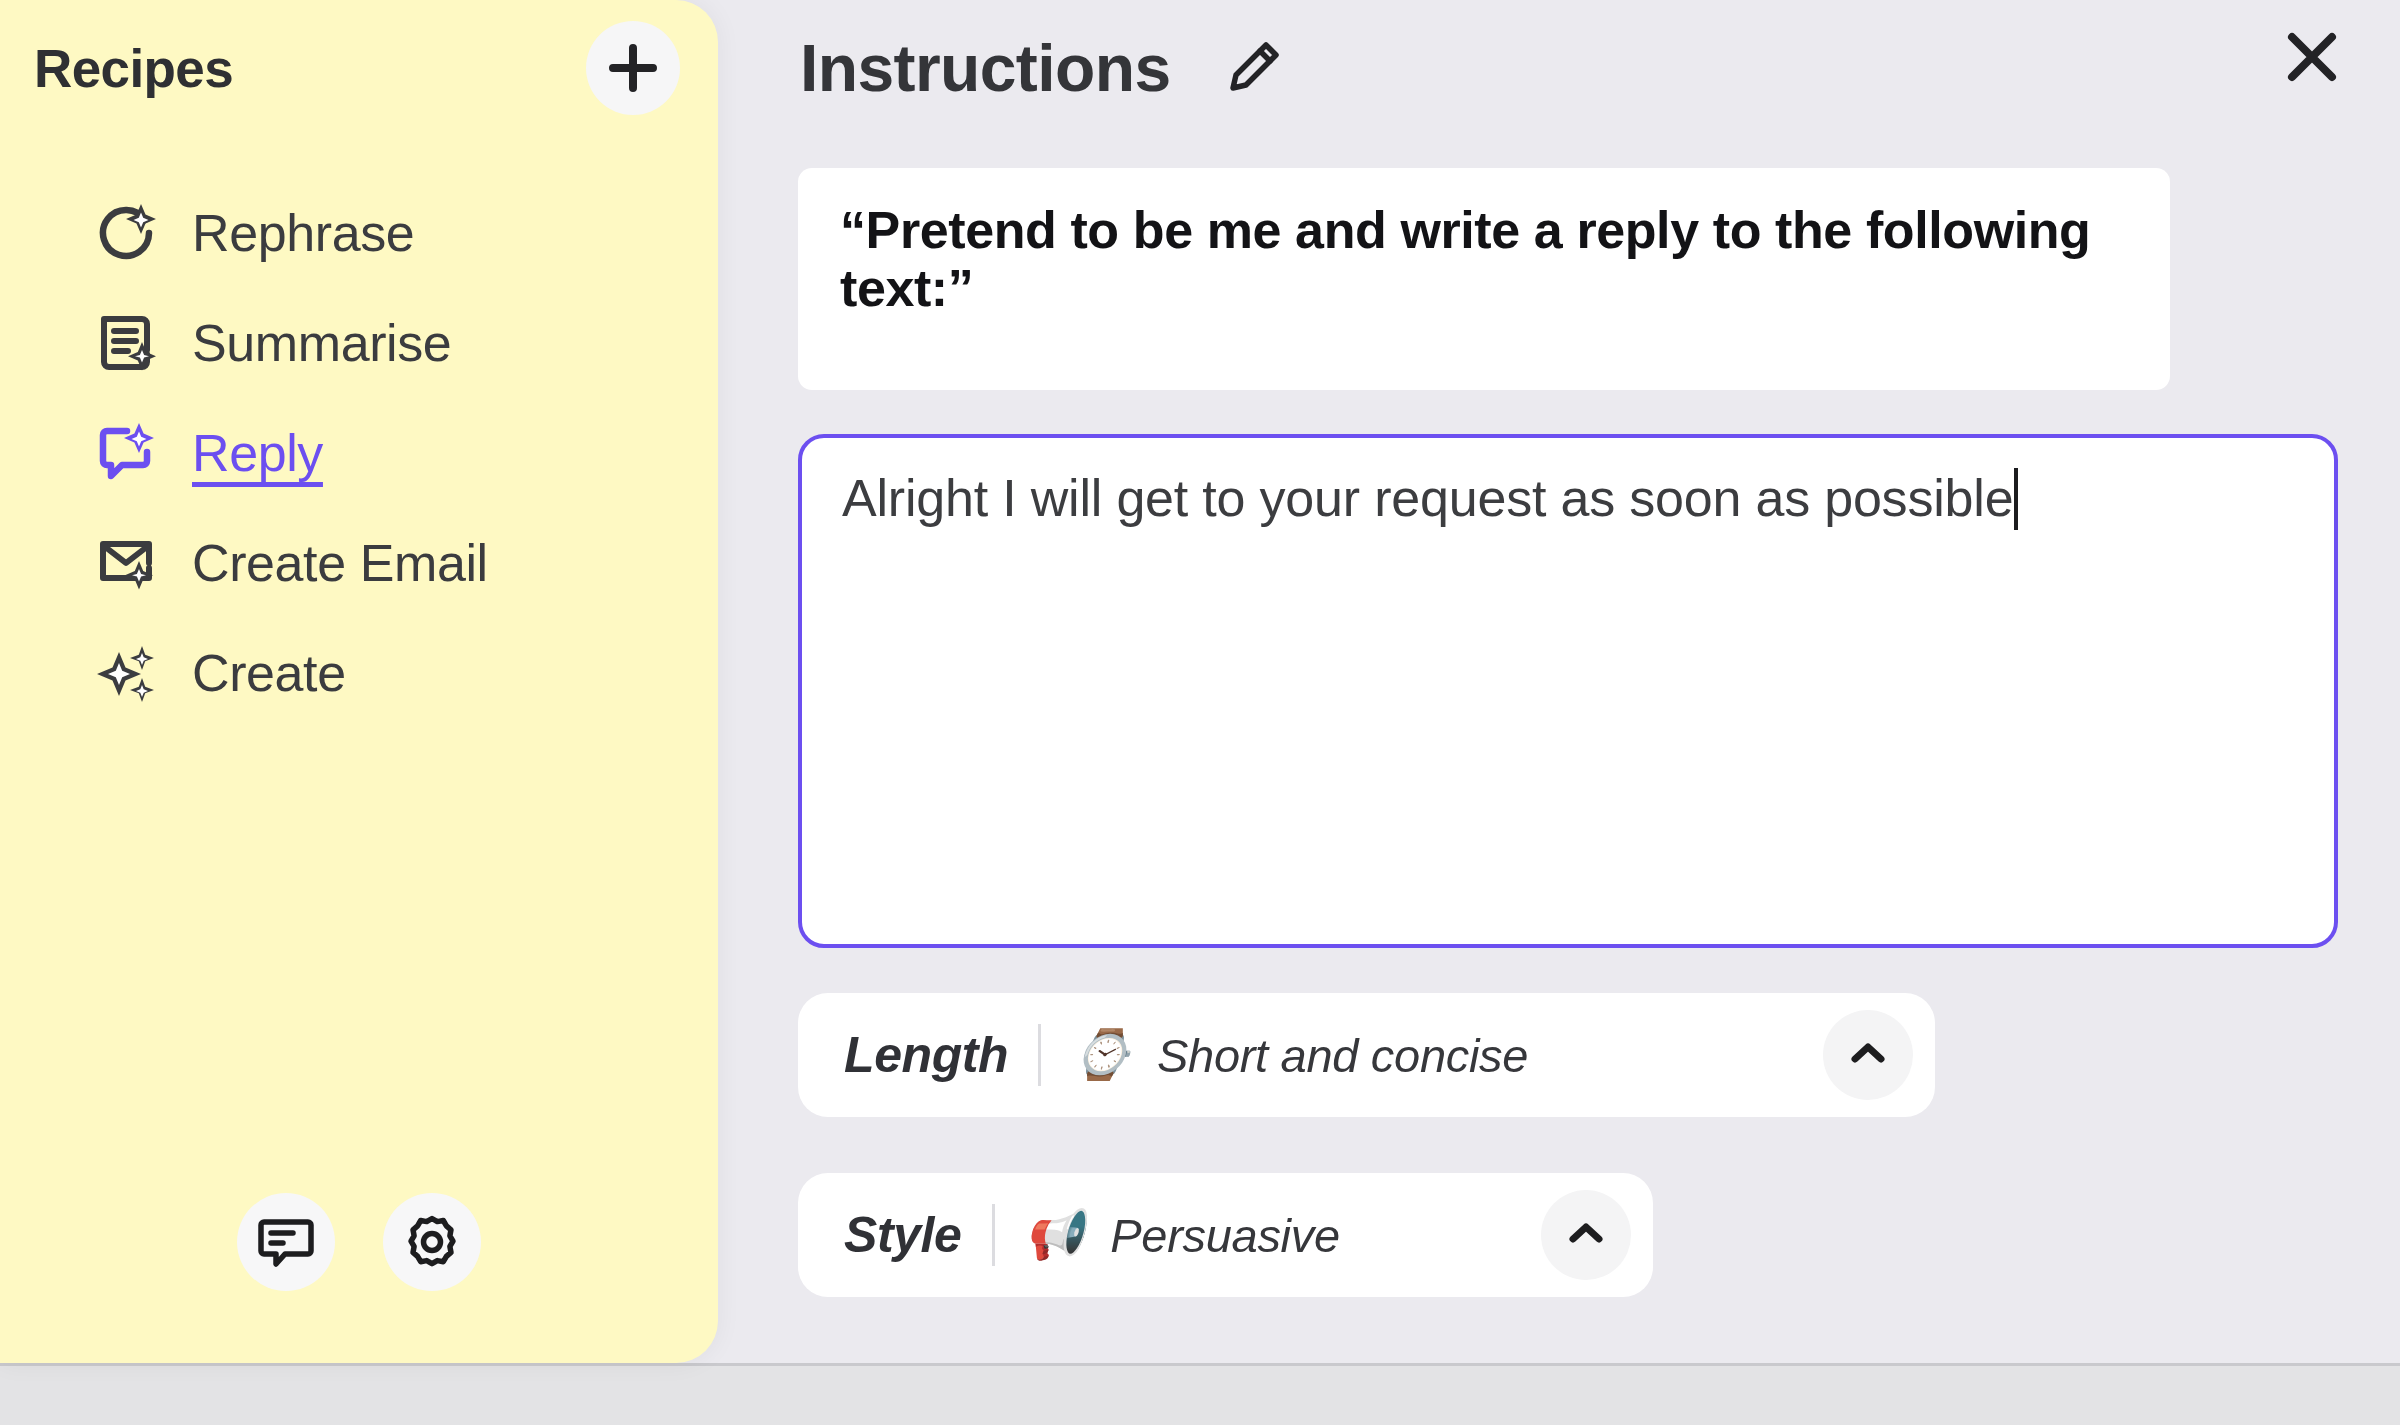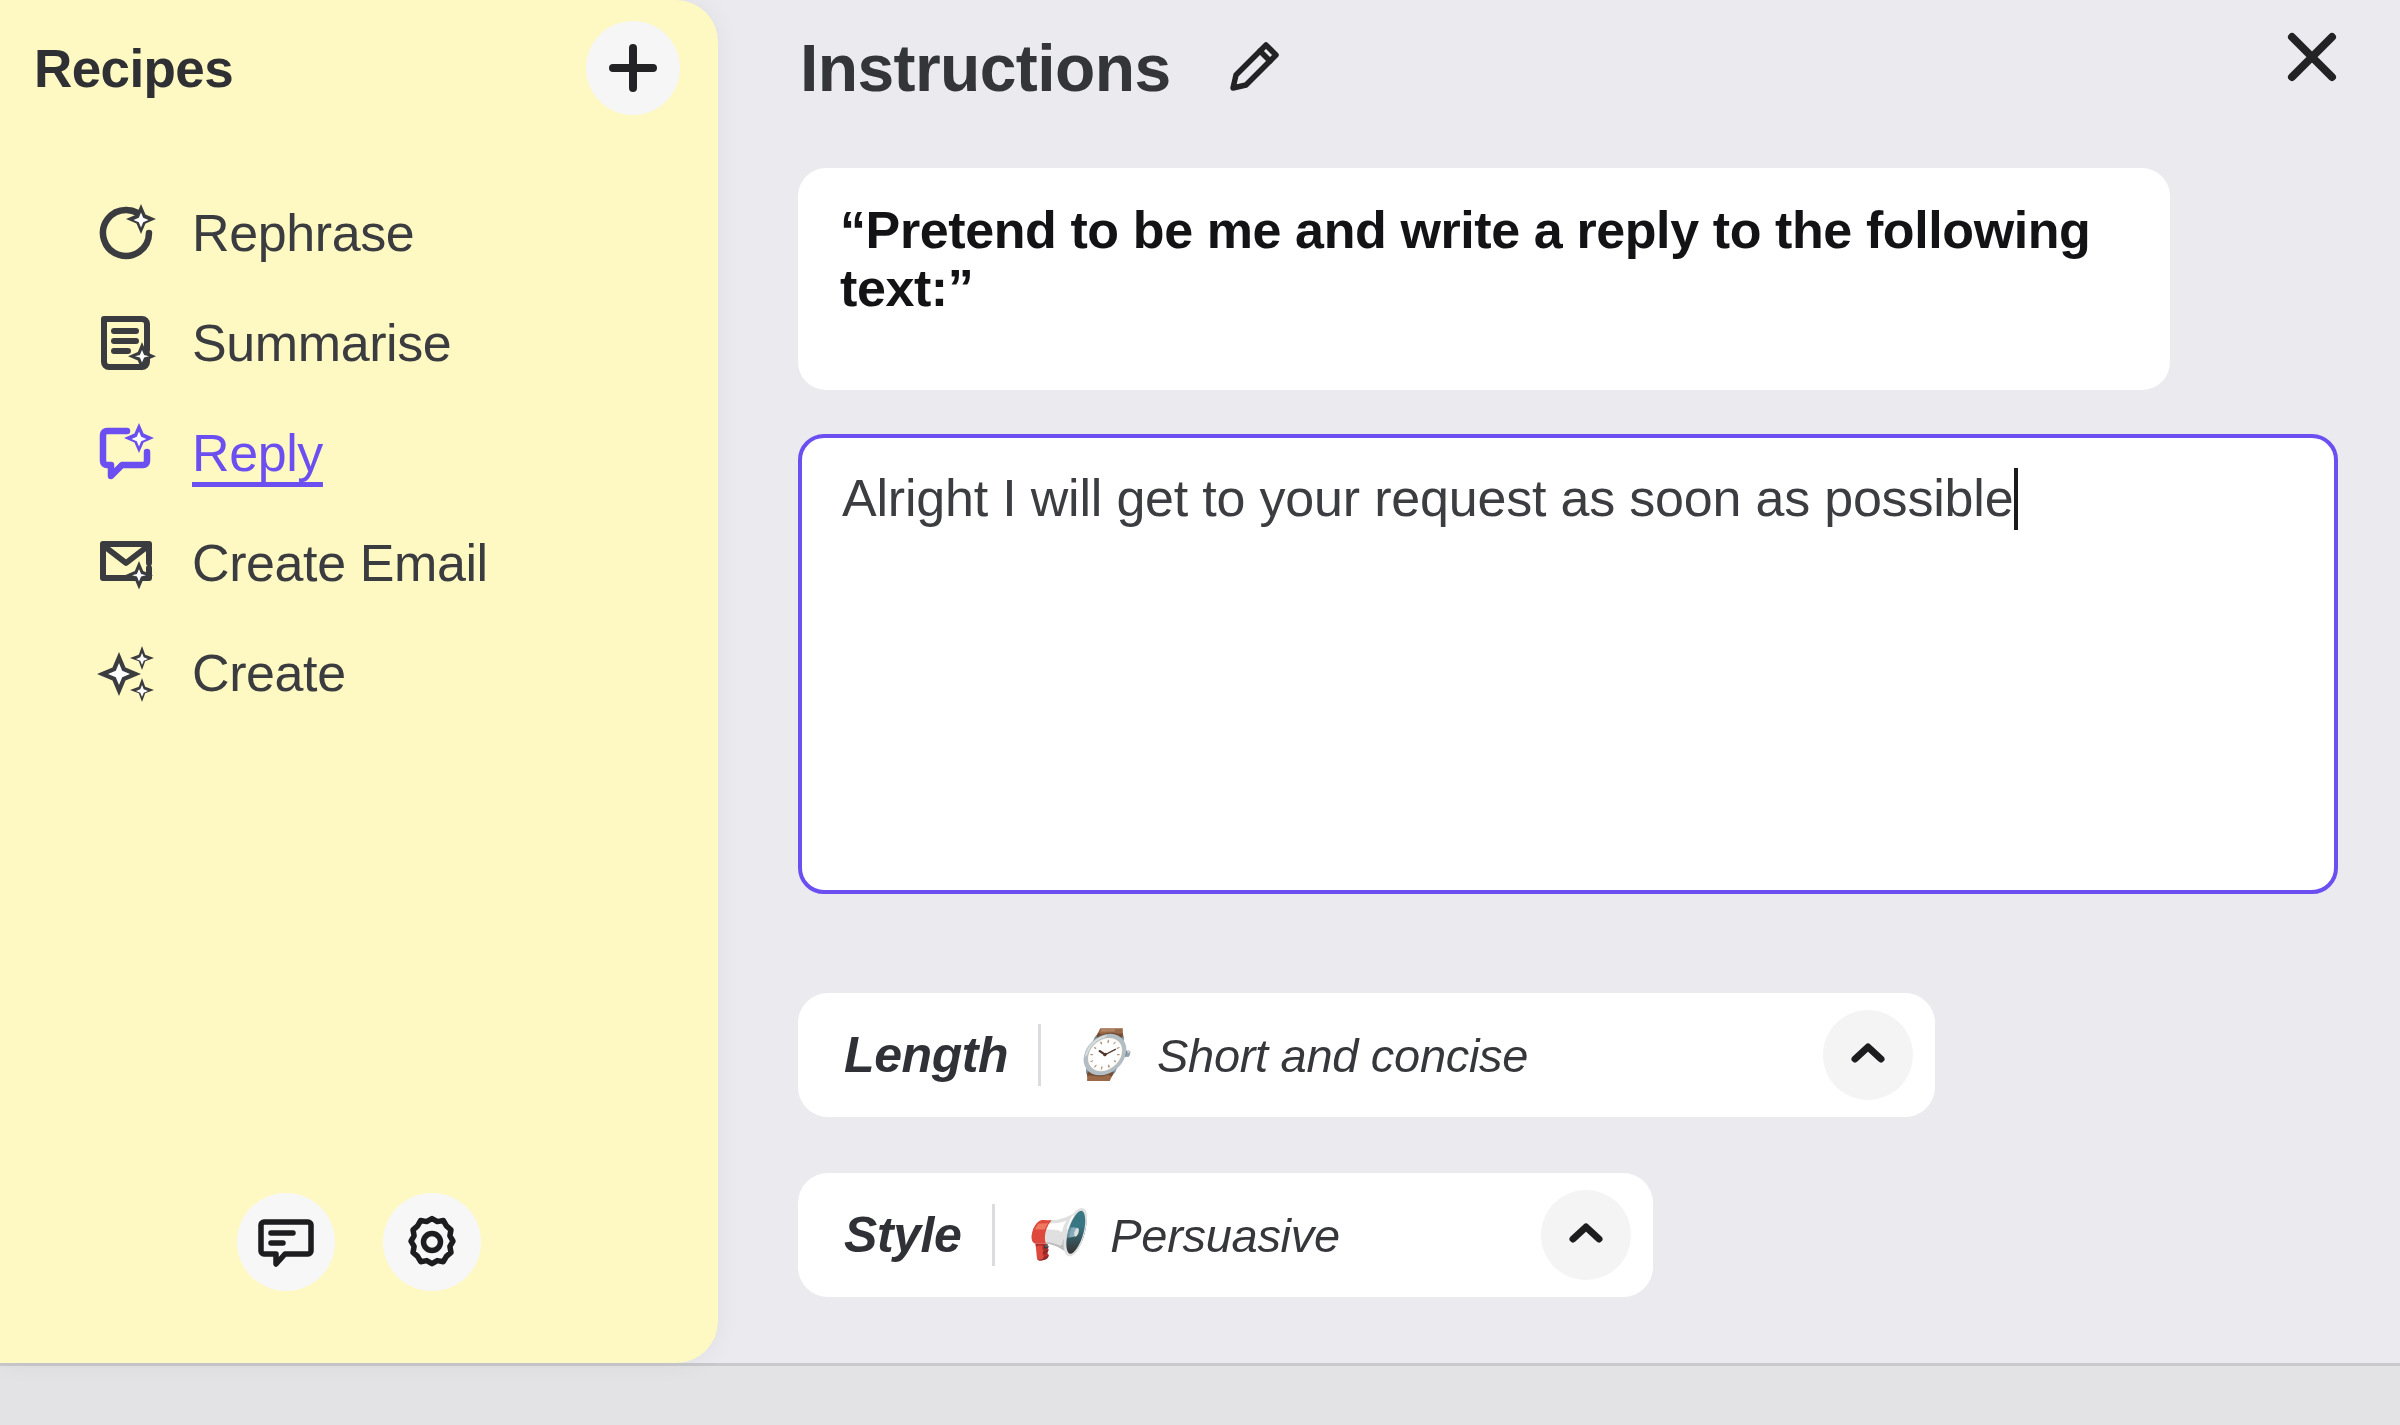--- a/index.html
+++ b/index.html
@@ -196,38 +196,38 @@
     cursor: pointer;
   }
 
   .prompt-card {
     position: absolute;
     left: 80px;
     top: 168px;
     width: 1372px;
     height: 222px;
     background: #ffffff;
-    border-radius: 28px;
+    border-radius: 14px;
     box-sizing: border-box;
     padding: 33px 42px 0 42px;
   }
   .prompt-text {
     font-size: 52px;
     font-weight: 700;
     color: #131316;
     line-height: 1.12;
     letter-spacing: -0.4px;
   }
 
   .reply-box {
     position: absolute;
     left: 80px;
     top: 434px;
     width: 1540px;
-    height: 460px;
+    height: 514px;
     background: #ffffff;
     border: 4px solid #6c4ff0;
     border-radius: 26px;
     box-sizing: border-box;
     padding: 30px 40px;
     cursor: text;
   }
   .reply-text {
     font-size: 52px;
     font-weight: 400;

